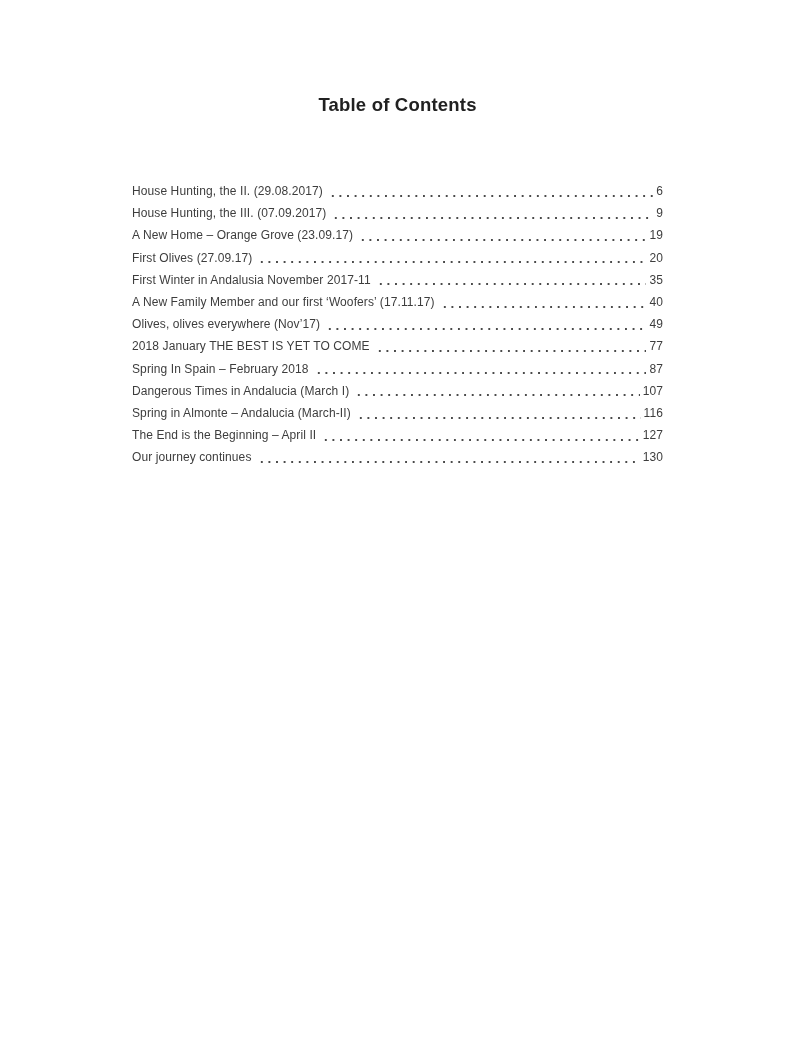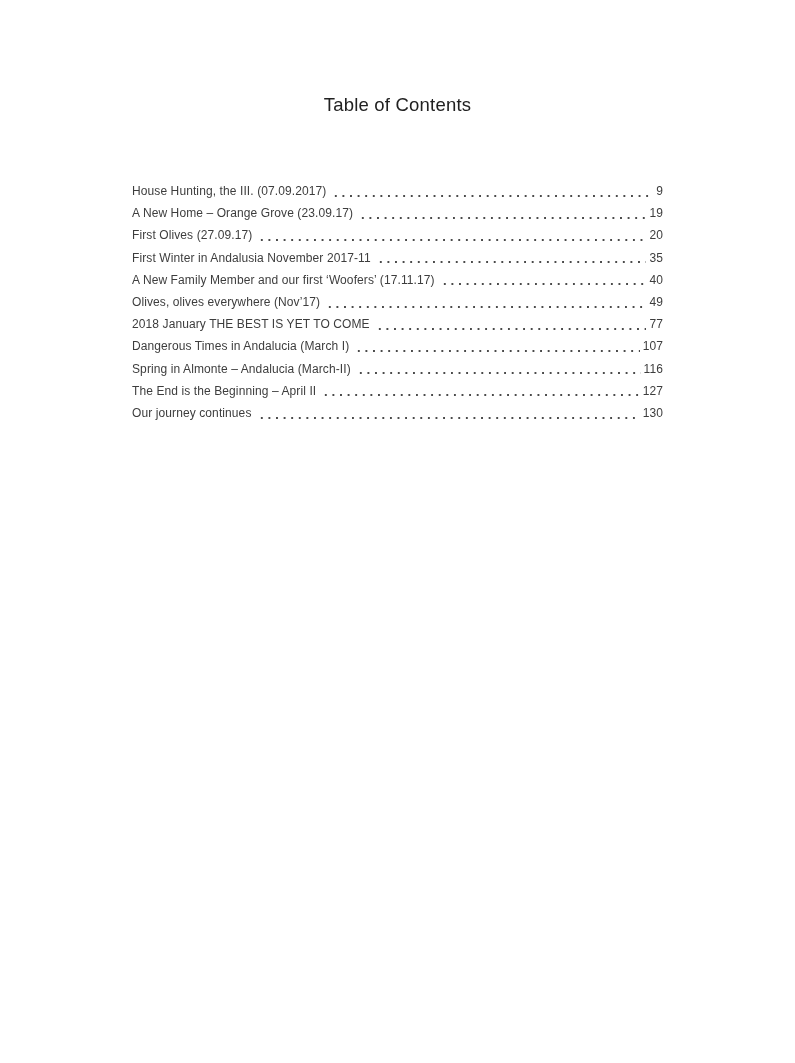--- a/index.html
+++ b/index.html
@@ -13,21 +13,21 @@
   .page {
     position: relative;
     width: 795px;
     height: 1063px;
     background: #ffffff;
   }
   .doc-title {
     margin-top: 92px;
     text-align: center;
     font-size: 18.5px;
-    font-weight: 400;
+    font-weight: 700;
     letter-spacing: 0.2px;
     color: #212121;
     line-height: 26px;
   }
   .toc-list {
     margin: 62px 132px 0 132px; 
   }
   .toc-row {
     display: flex;
     align-items: baseline;
@@ -57,20 +57,25 @@
 </style>
 </head>
 <body>
 
 <div class="page">
 
   <div class="doc-title">Table of Contents</div>
 
   <div class="toc-list">
 
+      <div class="toc-row">
+        <span class="toc-row-label">House Hunting, the II. (29.08.2017)</span>
+        <span class="toc-row-leader"></span>
+        <span class="toc-row-page">6</span>
+      </div>
 
       <div class="toc-row">
         <span class="toc-row-label">House Hunting, the III. (07.09.2017)</span>
         <span class="toc-row-leader"></span>
         <span class="toc-row-page">9</span>
       </div>
 
       <div class="toc-row">
         <span class="toc-row-label">A New Home – Orange Grove (23.09.17)</span>
         <span class="toc-row-leader"></span>
@@ -102,20 +107,25 @@
       </div>
 
 
 
       <div class="toc-row">
         <span class="toc-row-label">2018 January THE BEST IS YET TO COME</span>
         <span class="toc-row-leader"></span>
         <span class="toc-row-page">77</span>
       </div>
 
+      <div class="toc-row">
+        <span class="toc-row-label">Spring In Spain – February 2018</span>
+        <span class="toc-row-leader"></span>
+        <span class="toc-row-page">87</span>
+      </div>
 
       <div class="toc-row">
         <span class="toc-row-label">Dangerous Times in Andalucia (March I)</span>
         <span class="toc-row-leader"></span>
         <span class="toc-row-page">107</span>
       </div>
 
       <div class="toc-row">
         <span class="toc-row-label">Spring in Almonte – Andalucia (March-II)</span>
         <span class="toc-row-leader"></span>

